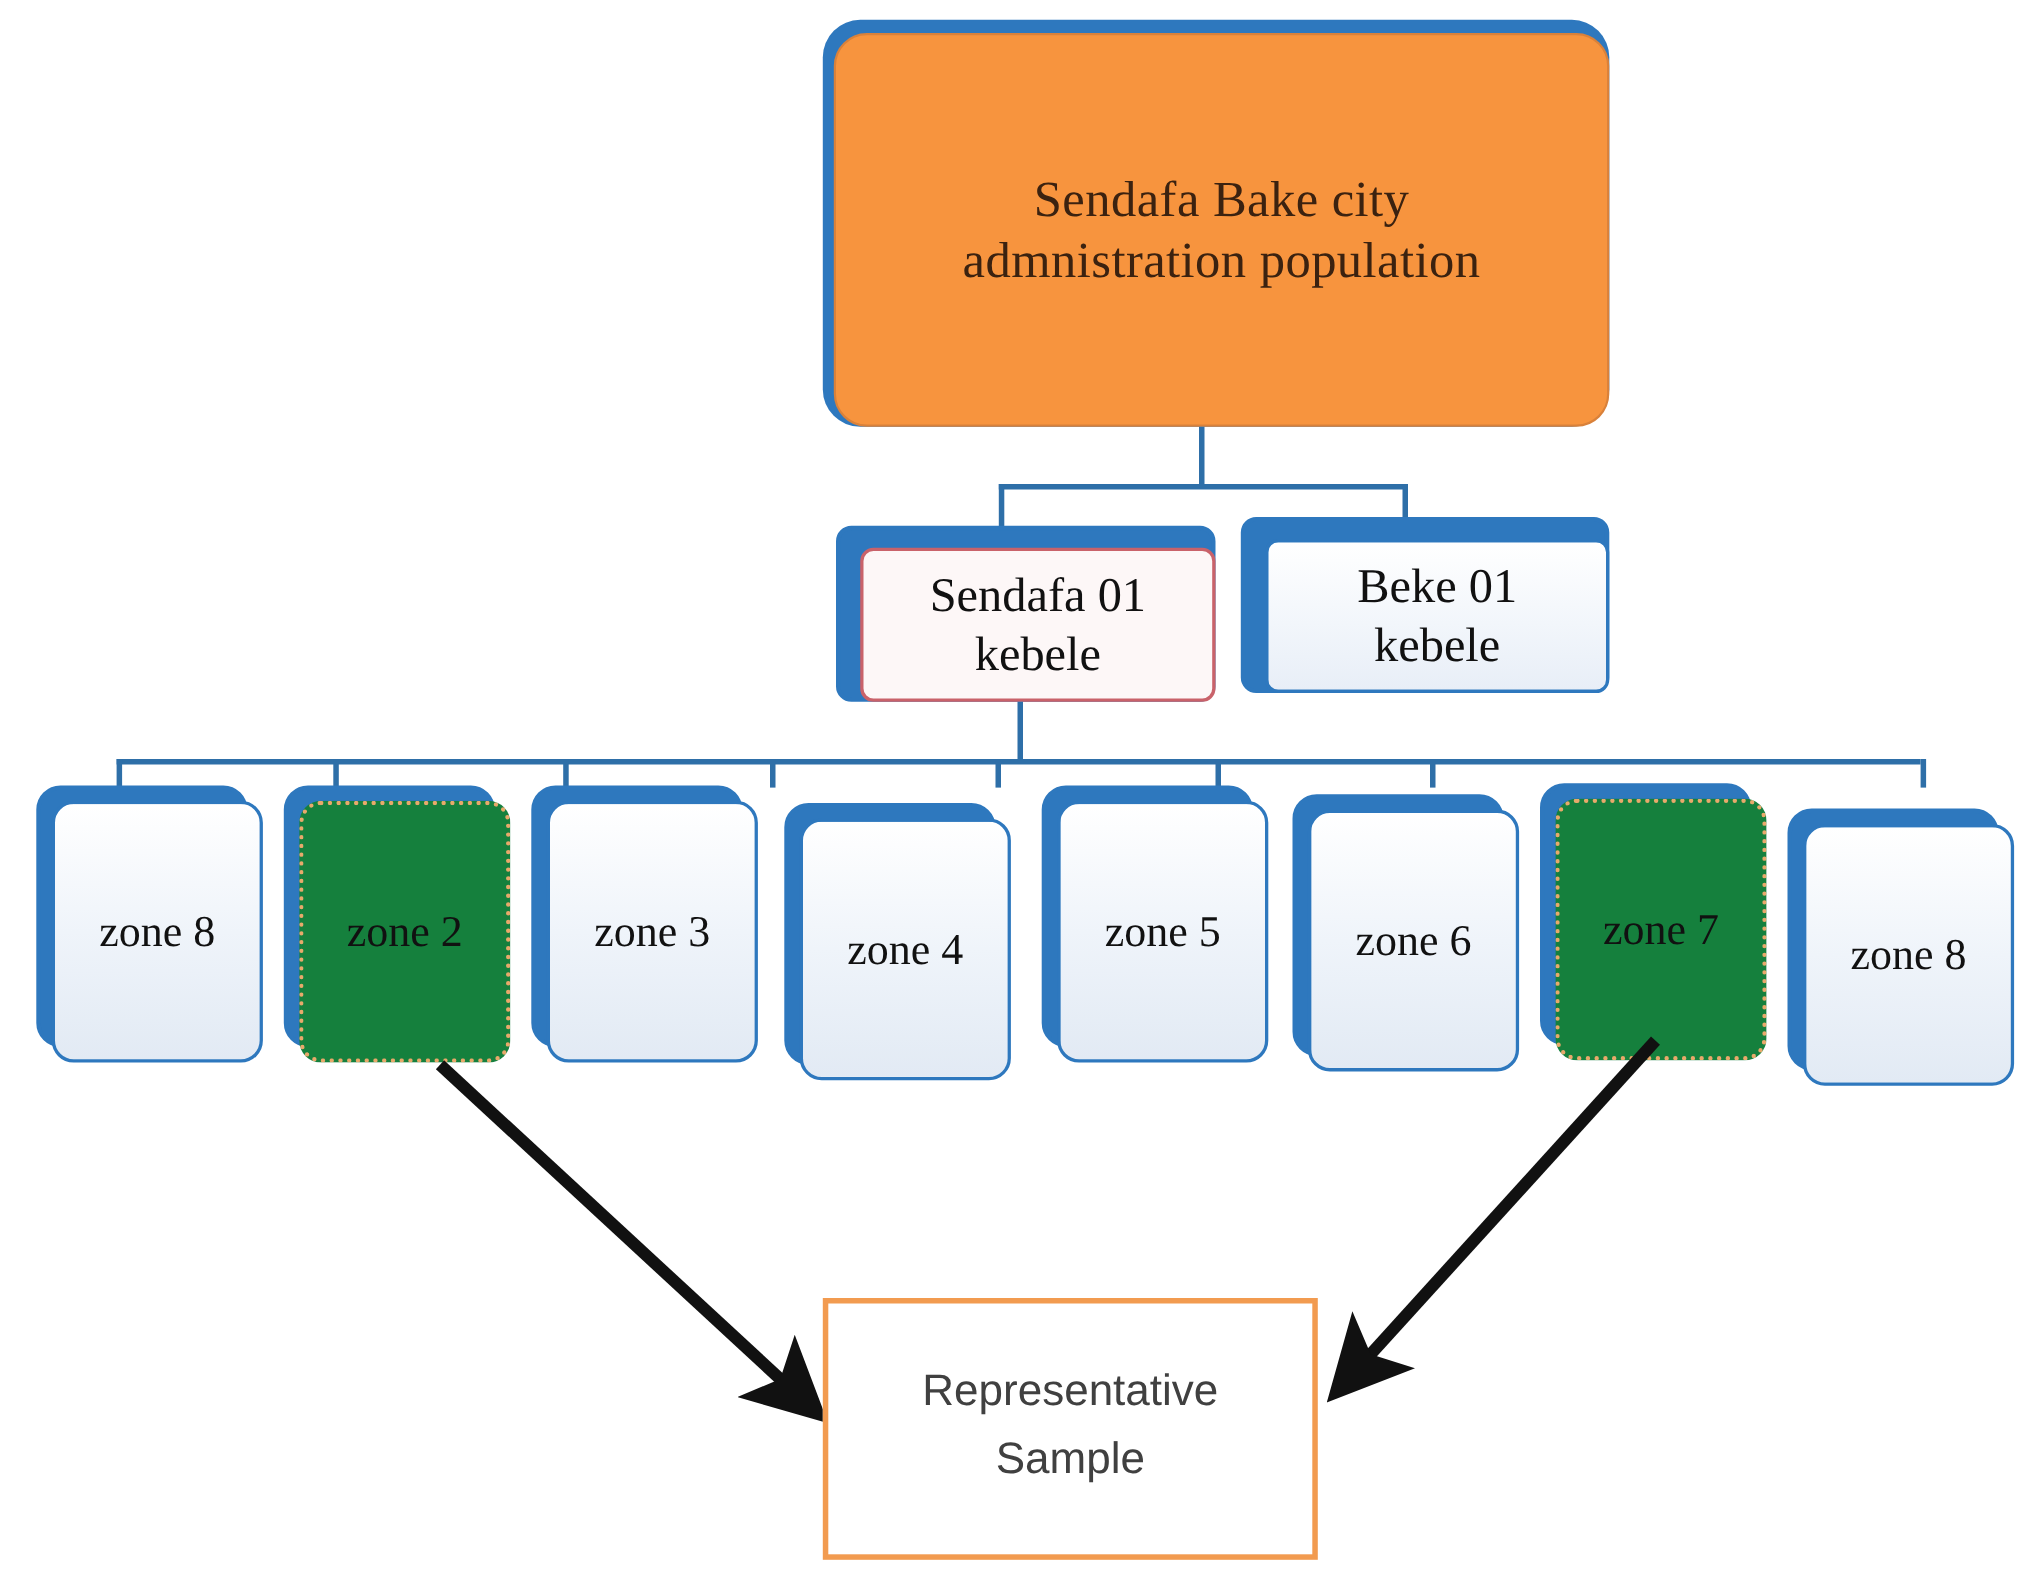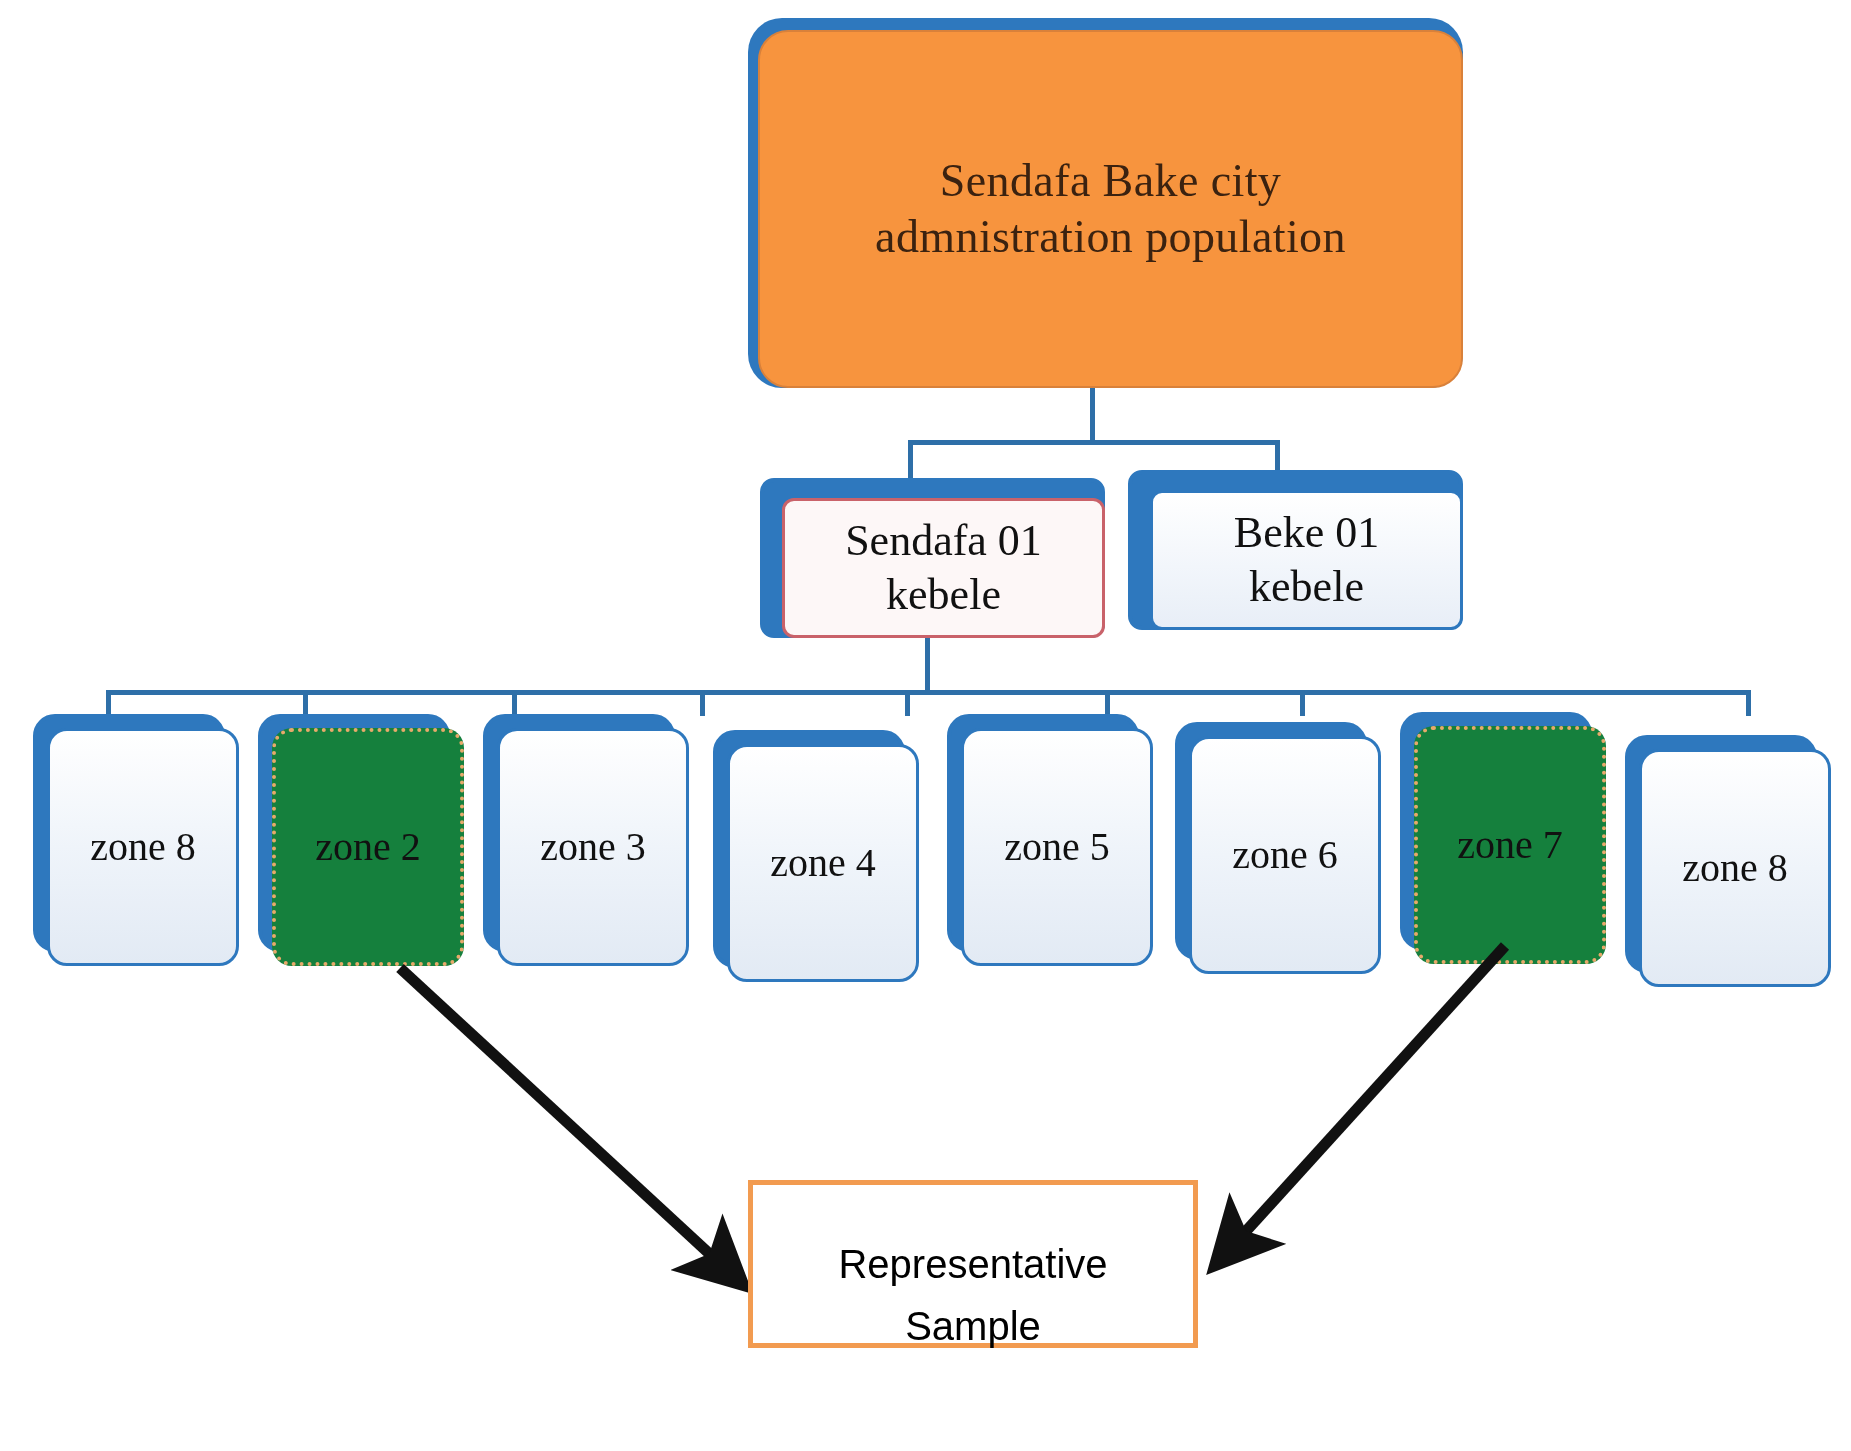--- a/index.html
+++ b/index.html
@@ -114,32 +114,32 @@
     border: 4px dotted #E8A96B;
     background: #15803d;
   }
 
   
   #rep-sample {
     position: absolute;
     left: 748px;
     top: 1180px;
     width: 450px;
-    height: 168px;
+    height: 238px;
     box-sizing: border-box;
     border: 5px solid #F29B50;
     background: #ffffff;
     display: flex;
     flex-direction: column;
     align-items: center;
     justify-content: flex-start;
     padding-top: 48px;
     font-family: "Liberation Sans", "DejaVu Sans", sans-serif;
     font-size: 40px;
-    color: #000000;
+    color: #404040;
     line-height: 1.55;
   }
 
   
   .conn {
     position: absolute;
     background: #2E6FA8;
   }
   .conn.h { height: 5px; }
   .conn.v { width: 5px; }

